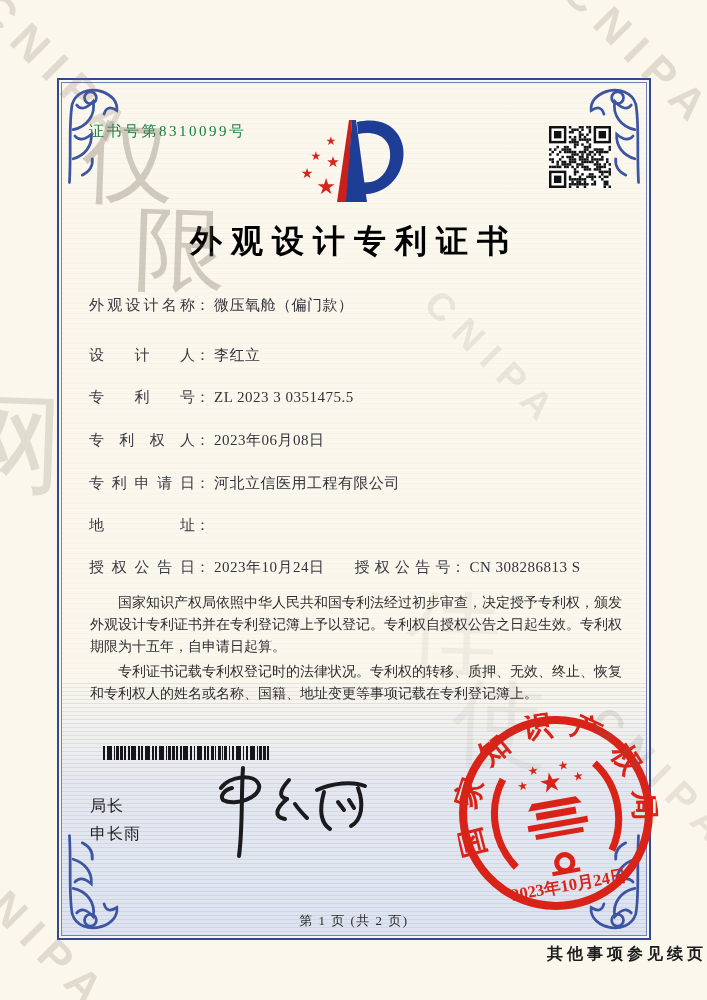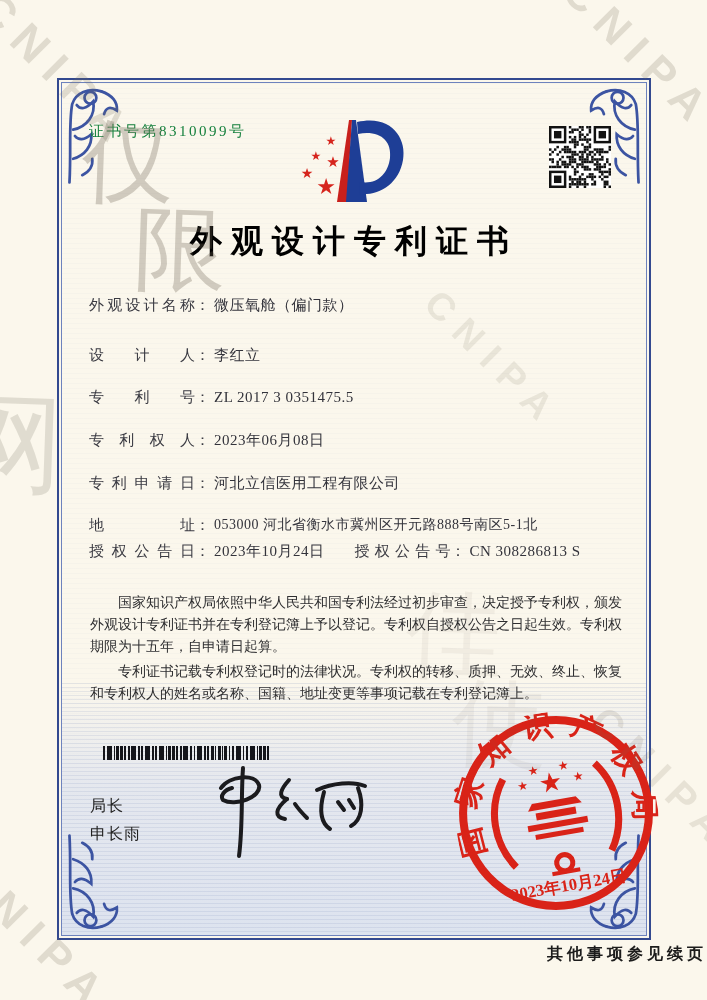--- a/index.html
+++ b/index.html
@@ -425,38 +425,37 @@
         <span class="f-value">微压氧舱（偏门款）</span>
     </div>
     <div class="field-row" style="top:264px">
       <span class="f-label">设计人</span>
         <span class="f-colon">：</span>
         <span class="f-value">李红立</span>
     </div>
     <div class="field-row" style="top:306px">
       <span class="f-label">专利号</span>
         <span class="f-colon">：</span>
-        <span class="f-value">ZL 2017 3 0351475.5</span>
+        <span class="f-value">ZL 2023 3 0351475.5</span>
     </div>
     <div class="field-row" style="top:349px">
       <span class="f-label">专利权人</span>
         <span class="f-colon">：</span>
         <span class="f-value">2023年06月08日</span>
     </div>
     <div class="field-row" style="top:392px">
       <span class="f-label">专利申请日</span>
         <span class="f-colon">：</span>
         <span class="f-value">河北立信医用工程有限公司</span>
     </div>
     <div class="field-row" style="top:434px">
       <span class="f-label">地址</span>
         <span class="f-colon">：</span>
-        <span class="f-value" style="font-size:14px">053000 河北省衡水市冀州区开元路888号南区5-1北</span>
-    </div>
-    <div class="field-row" style="top:460px">
+    </div>
+    <div class="field-row" style="top:476px">
       <span class="f-label">授权公告日</span>
         <span class="f-colon">：</span>
         <span class="f-value">2023年10月24日</span>
       <span class="pair2">
         <span class="f-label narrow">授权公告号</span>
           <span class="f-colon">：</span>
           <span class="f-value">CN 308286813 S</span>
       </span>
     </div>
 
@@ -508,16 +507,17 @@
           <rect x="76" y="118" width="48" height="5"></rect>
           <path d="M52,146 C34,120 34,84 54,58" fill="none" stroke="#d92318" stroke-width="7"></path>
           <path d="M148,146 C166,120 166,84 146,58" fill="none" stroke="#d92318" stroke-width="7"></path>
           <circle cx="100" cy="150" r="8" fill="none" stroke="#d92318" stroke-width="5"></circle>
           <rect x="86" y="157" width="28" height="4"></rect>
         </g>
         <text x="100" y="178" text-anchor="middle" font-size="16.5" fill="#d92318" font-weight="bold" font-family="Liberation Serif, serif">2023年10月24日</text>
       </svg>
     </div>
 
+    <div class="pagenum">第 1 页 (共 2 页)</div>
   </div>
 
   <div class="after-note">其他事项参见续页</div>
 </div>
 
 </body></html>

